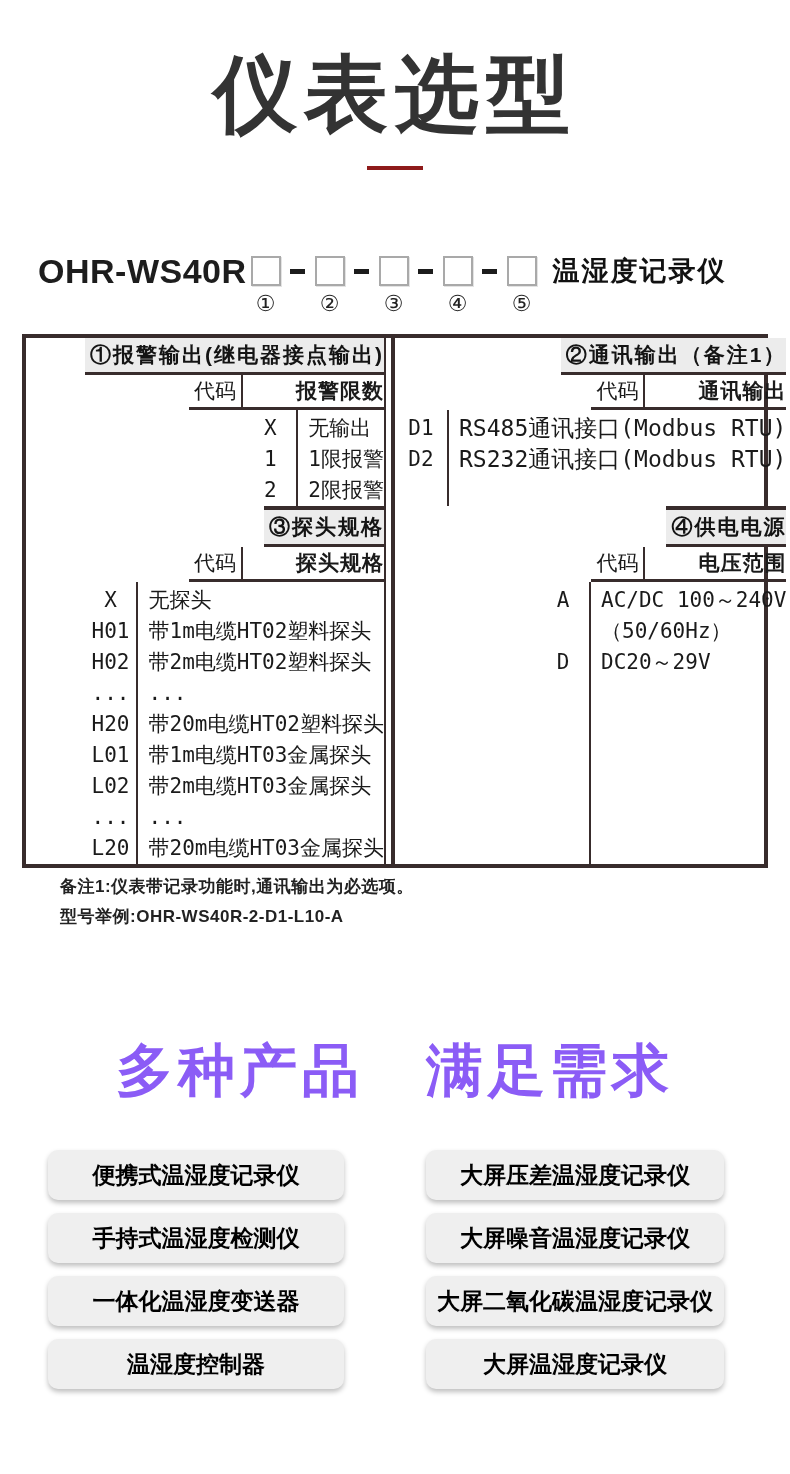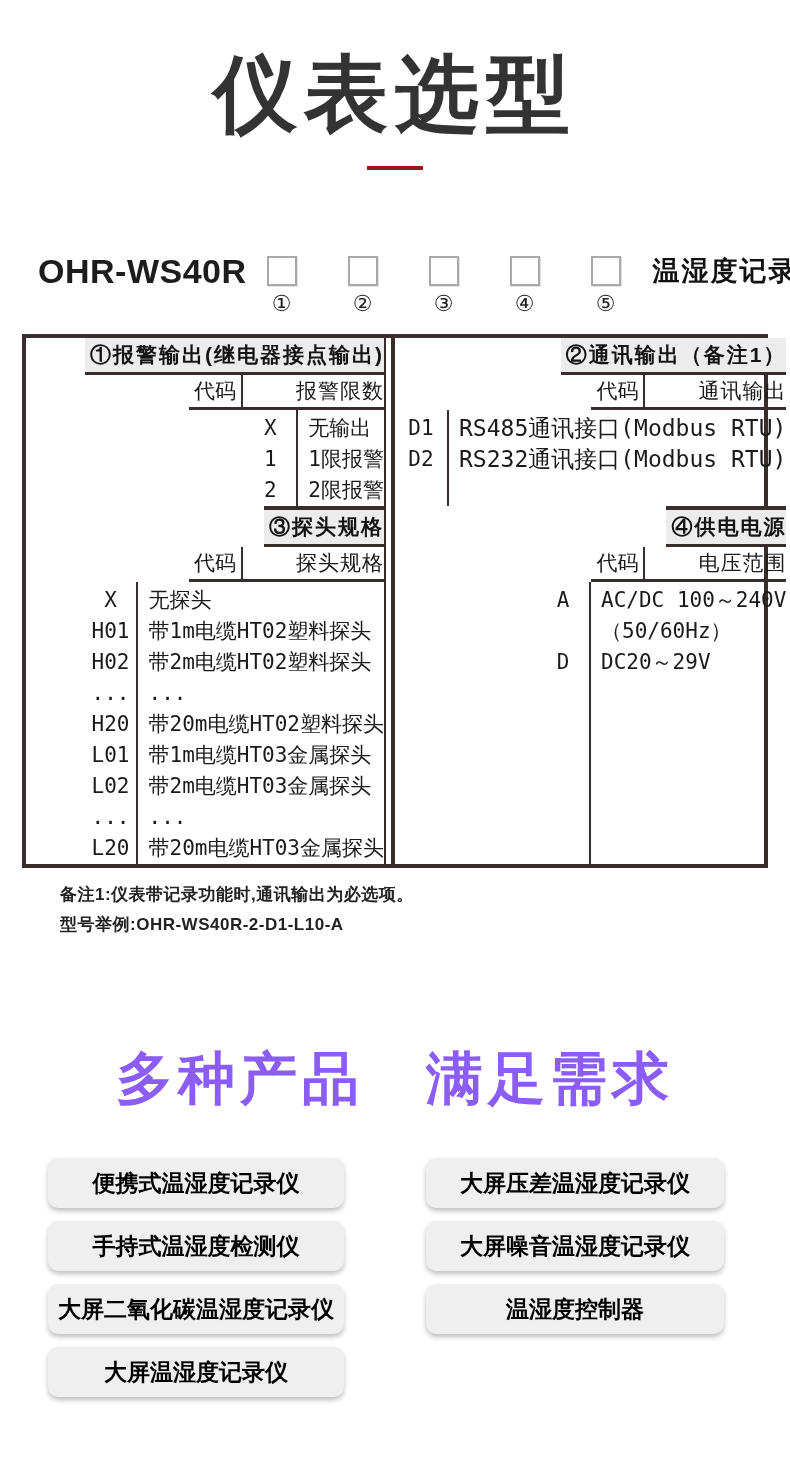--- a/index.html
+++ b/index.html
@@ -21,21 +21,21 @@
     letter-spacing:7px;
     color:#333333;
     line-height:1.45;
     white-space:nowrap;
   }
   .title-underline{
     width:56px;height:4px;background:#8E1A1A;margin:10px auto 0;
   }
   
   .model-row{
-    display:flex;align-items:flex-start;margin:86px 0 0 38px;white-space:nowrap;gap:16px;
+    display:flex;align-items:flex-start;margin:86px 0 0 38px;white-space:nowrap;
   }
   .model-prefix{
     font-size:34px;font-weight:bold;color:#1d1d1d;line-height:31px;letter-spacing:0.5px;
     font-family:"Liberation Sans",sans-serif;
   }
   .slot{display:flex;flex-direction:column;align-items:center;margin-left:4px;}
   .slot-box{width:26px;height:26px;border:2px solid #a9a9a9;background:#fff;box-shadow:1px 1px 0 #e3e3e3;}
   .slot-num{margin-top:6px;font-size:22px;color:#222;line-height:24px;}
   .dash-sep{width:15px;height:5px;background:#1c1c1c;margin:13px 6px 0 9px;}
   .model-suffix{
@@ -53,32 +53,32 @@
     height:34px;line-height:34px;background:#ececec;border-bottom:3px solid #382c2c;
     font-weight:bold;font-size:21px;color:#141414;padding-left:5px;letter-spacing:2px;white-space:nowrap;overflow:hidden;
   }
   .sec-title.bt{border-top:4px solid #382c2c;}
   .mono{font-family:"DejaVu Sans Mono","Liberation Mono",monospace;}
   .sub-row{
     display:flex;height:32px;line-height:32px;border-bottom:3px solid #382c2c;
     font-size:21px;color:#1a1a1a;gap:44px;
   }
   .code-head{flex:0 0 52px;width:52px;text-align:center;border-right:2px solid #382c2c;}
-  .desc-head{flex:1;padding-left:9px;white-space:nowrap;overflow:hidden;letter-spacing:1px;}
+  .desc-head{flex:1;padding-left:9px;white-space:nowrap;overflow:hidden;letter-spacing:1px;font-weight:bold;}
   .data-area{display:flex;font-size:21px;color:#1a1a1a;}
   .data-area .code-col{flex:0 0 52px;width:52px;border-right:2px solid #382c2c;padding-top:3px;}
   .data-area .desc-col{flex:1;padding:3px 0 0 10px;overflow:hidden;}
   .cell{height:31px;line-height:31px;white-space:nowrap;}
   .code-col .cell{text-align:center;}
   .h96{height:96px;}
   .h282{height:282px;}
   .small-desc .cell{font-size:23px;}
   
   .notes{
-    margin:12px 0 0 60px;font-size:17px;font-weight:600;color:#222;line-height:30px;
+    margin:4px 0 0 60px;font-size:17px;font-weight:600;color:#222;line-height:30px;
     font-family:"Liberation Sans",sans-serif;letter-spacing:0.5px;
   }
   
   .products-heading{
     margin-top:104px;text-align:center;font-size:57px;font-weight:bold;color:#8b5cf6;
     letter-spacing:5px;white-space:pre;line-height:1.2;
   }
   .btn-grid{
     display:grid;grid-template-columns:296px 298px;column-gap:82px;row-gap:13px;
     margin:46px 0 0 48px;
@@ -227,18 +227,19 @@
     <div>型号举例:OHR-WS40R-2-D1-L10-A</div>
   </div>
 
   <div class="products-heading">多种产品　满足需求</div>
 
   <div class="btn-grid">
     <div class="p-btn">便携式温湿度记录仪</div>
     <div class="p-btn">大屏压差温湿度记录仪</div>
     <div class="p-btn">手持式温湿度检测仪</div>
     <div class="p-btn">大屏噪音温湿度记录仪</div>
+    <div class="p-btn">一体化温湿度变送器</div>
     <div class="p-btn">大屏二氧化碳温湿度记录仪</div>
     <div class="p-btn">温湿度控制器</div>
     <div class="p-btn">大屏温湿度记录仪</div>
   </div>
 
 </div>
 
 </body></html>

